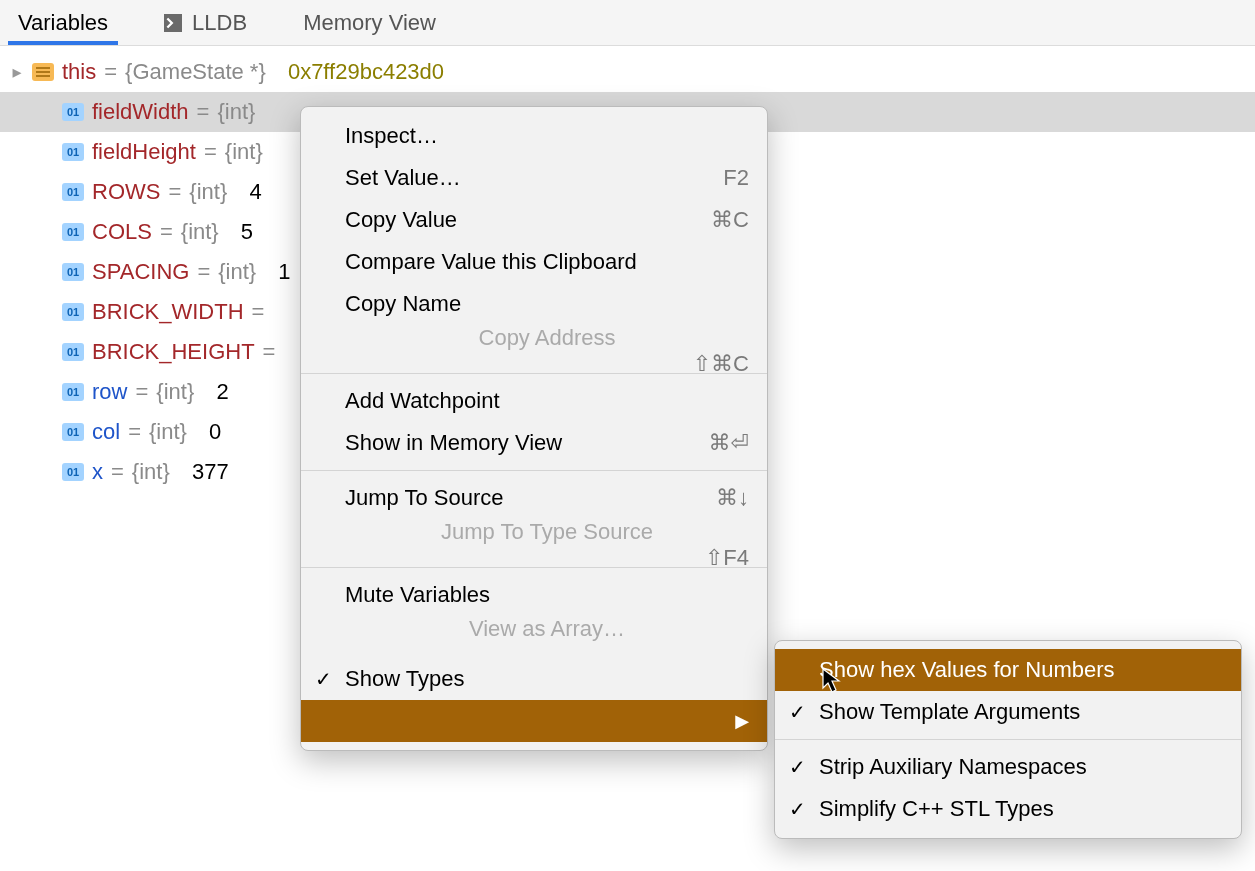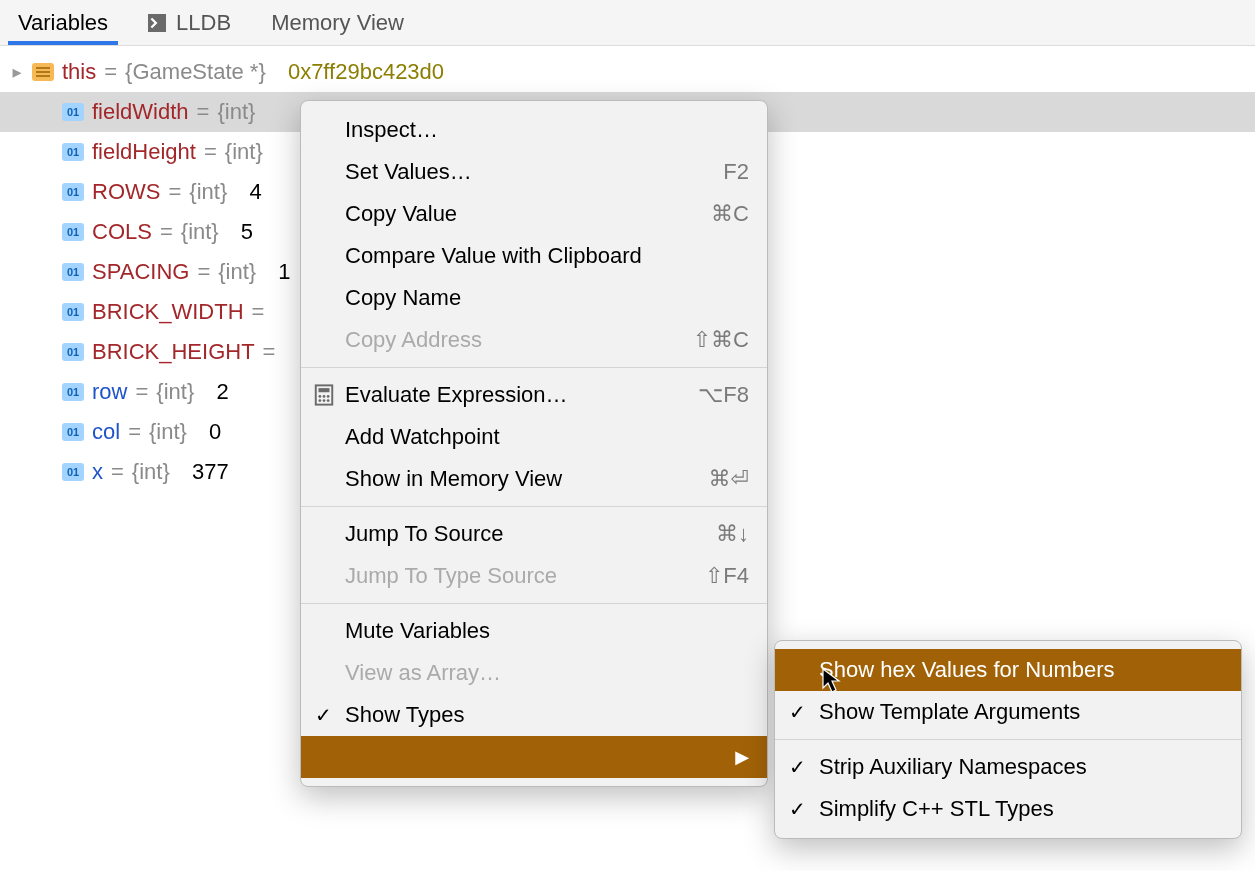--- a/index.html
+++ b/index.html
@@ -15,21 +15,21 @@
   }
 
   
   .tabbar {
     display: flex;
     align-items: center;
     height: 46px;
     background: #f5f5f5;
     border-bottom: 1px solid #dcdcdc;
     padding: 0 8px;
-    gap: 20px;
+    gap: 36px;
   }
   .tab {
     display: flex;
     align-items: center;
     gap: 10px;
     height: 100%;
     padding: 0 10px;
     color: #555;
     cursor: pointer;
   }
@@ -81,32 +81,32 @@
   .menu {
     position: absolute;
     background: #f2f2f2;
     border: 1px solid #bbb;
     border-radius: 8px;
     box-shadow: 0 10px 30px rgba(0,0,0,0.25);
     padding: 8px 0;
     font-size: 22px;
     min-width: 468px;
   }
-  .menu.main { left: 300px; top: 100px; width: 418px; }
+  .menu.main { left: 300px; top: 106px; width: 418px; }
   .menu.sub  { left: 774px; top: 640px; width: 468px; }
   .mi {
     display: flex;
     align-items: center;
     height: 42px;
     padding: 0 18px 0 44px;
     cursor: default;
     position: relative;
   }
   .mi.highlight { background: #a16207; color: #fff; }
-  .mi.disabled { color: #aaa; }
+  .mi.disabled { color: #aaa; flex-direction: column; }
   .mi .shortcut { margin-left: auto; color: #7a7a7a; font-size: 22px; }
   .mi .arrow { margin-left: auto; font-size: 18px; }
   .sep { height: 1px; background: #d4d4d4; margin: 6px 0; }
   .mi .check {
     position: absolute; left: 14px; top: 50%; transform: translateY(-50%);
     font-size: 20px;
   }
   .mi .lead-icon {
     position: absolute; left: 12px; top: 50%; transform: translateY(-50%);
     width: 22px; height: 22px; display:inline-flex; align-items:center; justify-content:center;
@@ -232,55 +232,39 @@
     <span>&nbsp;</span>
     <span class="vv">377</span>
   </div>
 </div>
 
 <div class="menu main">
   <div class="mi">
       <span>Inspect…</span>
     </div>
   <div class="mi">
-      <span>Set Values…</span>
+      <span>Set Value…</span>
       <span class="shortcut">F2</span>
     </div>
   <div class="mi">
       <span>Copy Value</span>
       <span class="shortcut">⌘C</span>
     </div>
   <div class="mi">
-      <span>Compare Value with Clipboard</span>
+      <span>Compare Value this Clipboard</span>
     </div>
   <div class="mi">
       <span>Copy Name</span>
     </div>
   <div class="mi disabled">
       <span>Copy Address</span>
       <span class="shortcut">⇧⌘C</span>
     </div>
   <div class="sep"></div>
   <div class="mi">
-    <span class="lead-icon">
-        <svg viewBox="0 0 16 16">
-          <rect x="2" y="1" width="12" height="14" fill="none" stroke="#6a6a6a" stroke-width="1.4"></rect>
-          <rect x="4" y="3" width="8" height="3" fill="#6a6a6a"></rect>
-          <circle cx="5" cy="9" r="1" fill="#6a6a6a"></circle>
-          <circle cx="8" cy="9" r="1" fill="#6a6a6a"></circle>
-          <circle cx="11" cy="9" r="1" fill="#6a6a6a"></circle>
-          <circle cx="5" cy="12" r="1" fill="#6a6a6a"></circle>
-          <circle cx="8" cy="12" r="1" fill="#6a6a6a"></circle>
-          <circle cx="11" cy="12" r="1" fill="#6a6a6a"></circle>
-        </svg>
-      </span>
-    <span>Evaluate Expression…</span>
-      <span class="shortcut">⌥F8</span>
-  </div>
-  <div class="mi">
       <span>Add Watchpoint</span>
     </div>
   <div class="mi">
       <span>Show in Memory View</span>
       <span class="shortcut">⌘⏎</span>
     </div>
   <div class="sep"></div>
   <div class="mi">
       <span>Jump To Source</span>
       <span class="shortcut">⌘↓</span>

